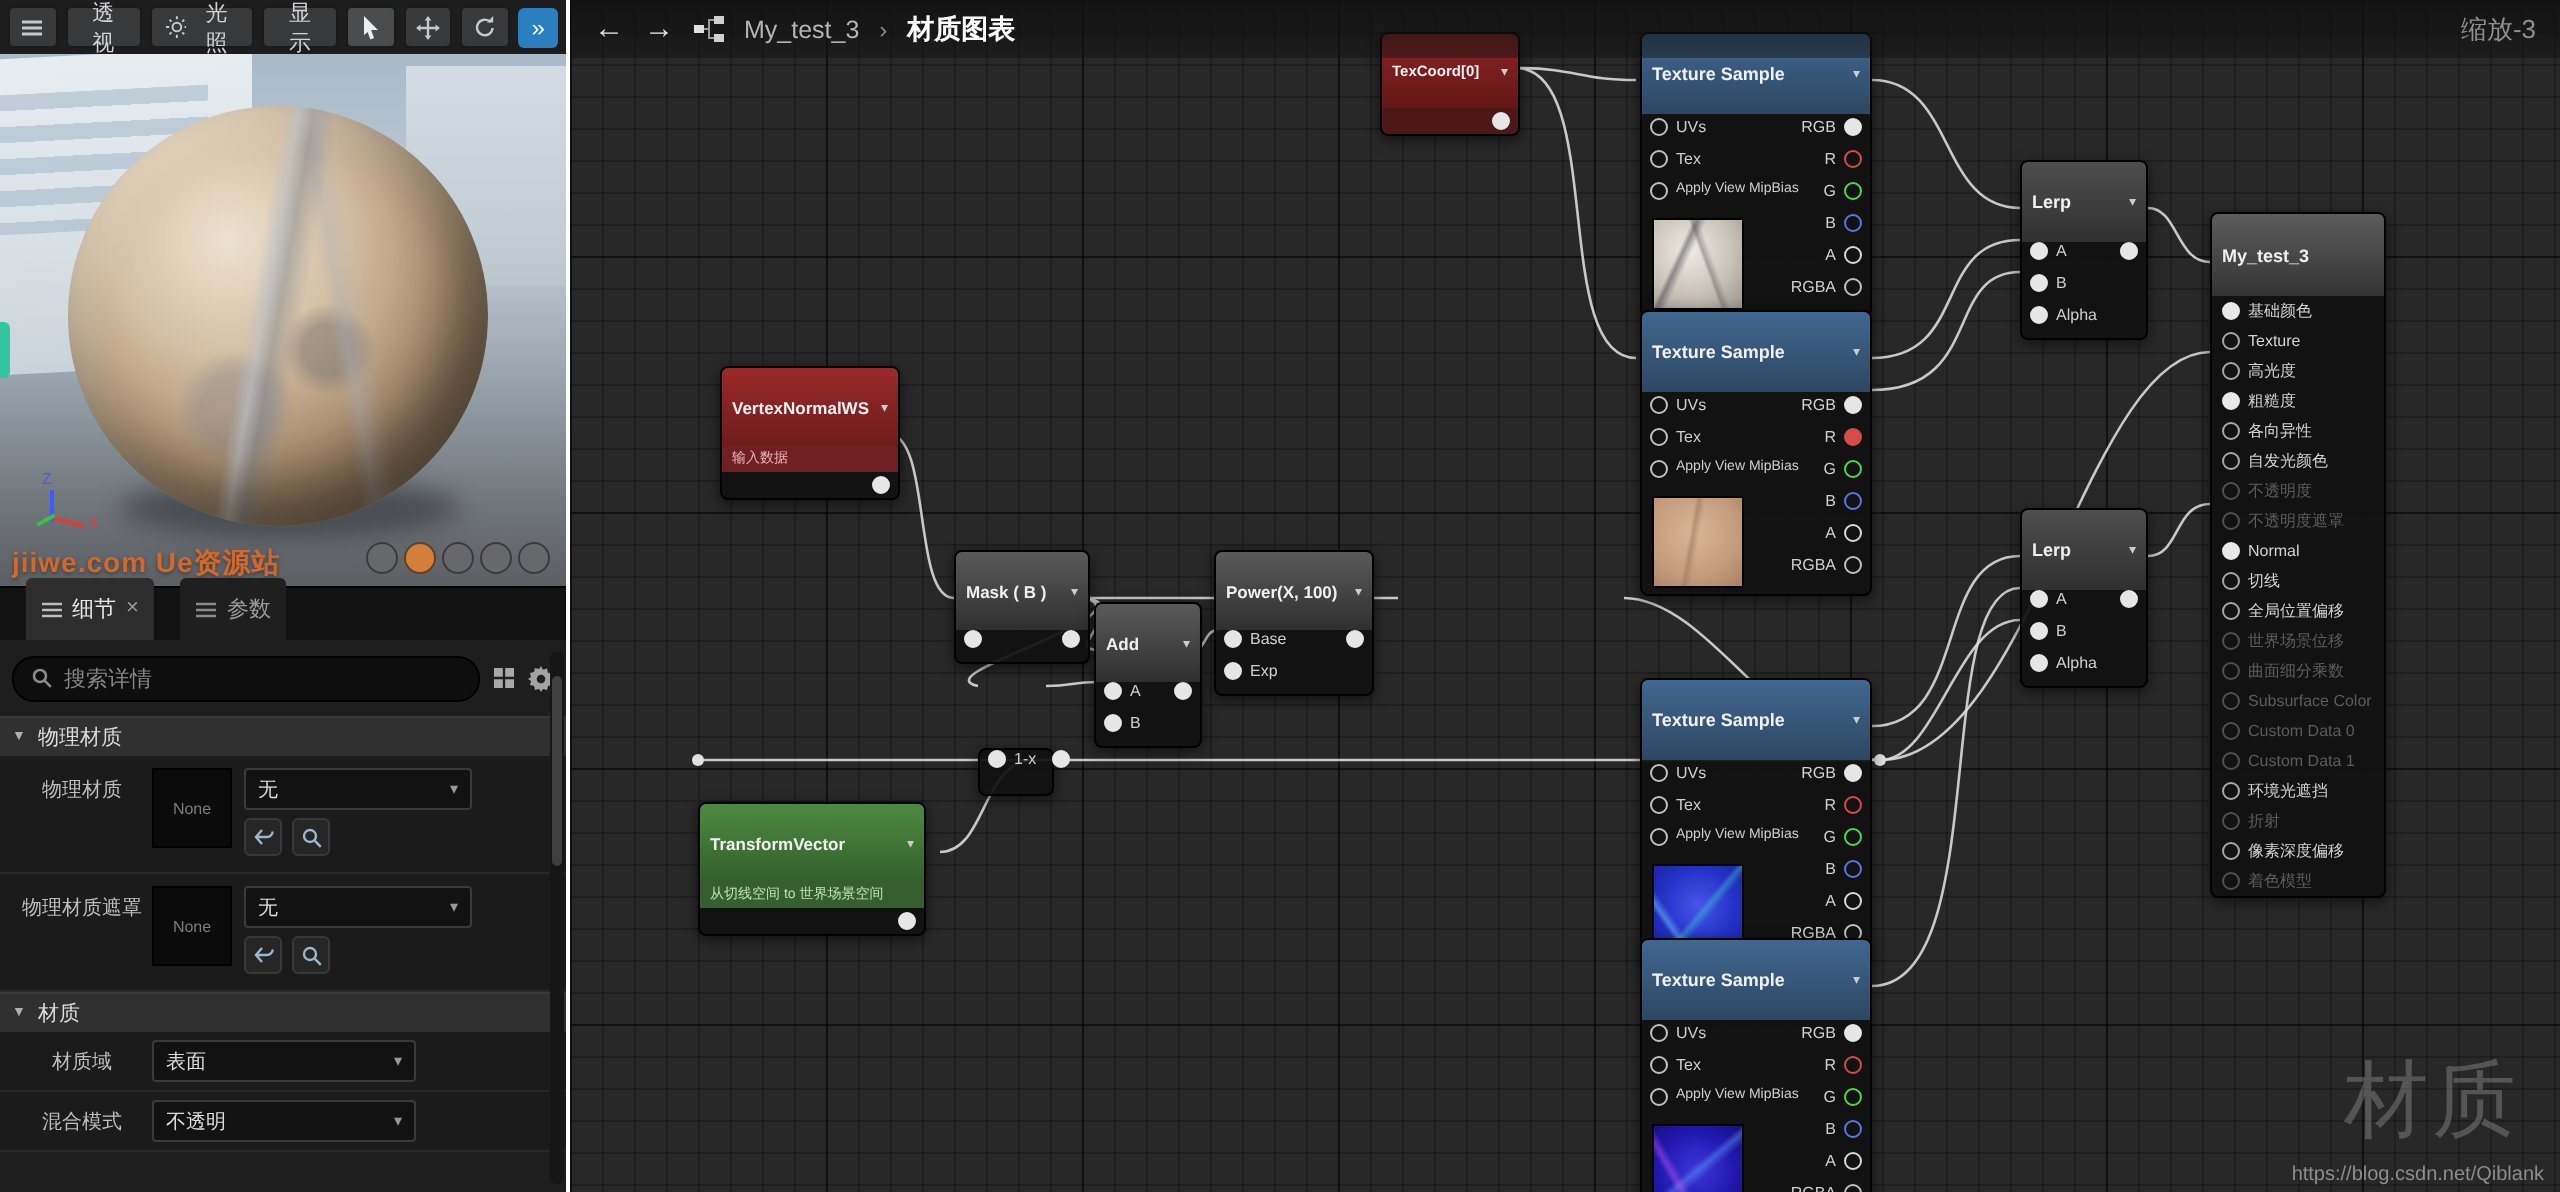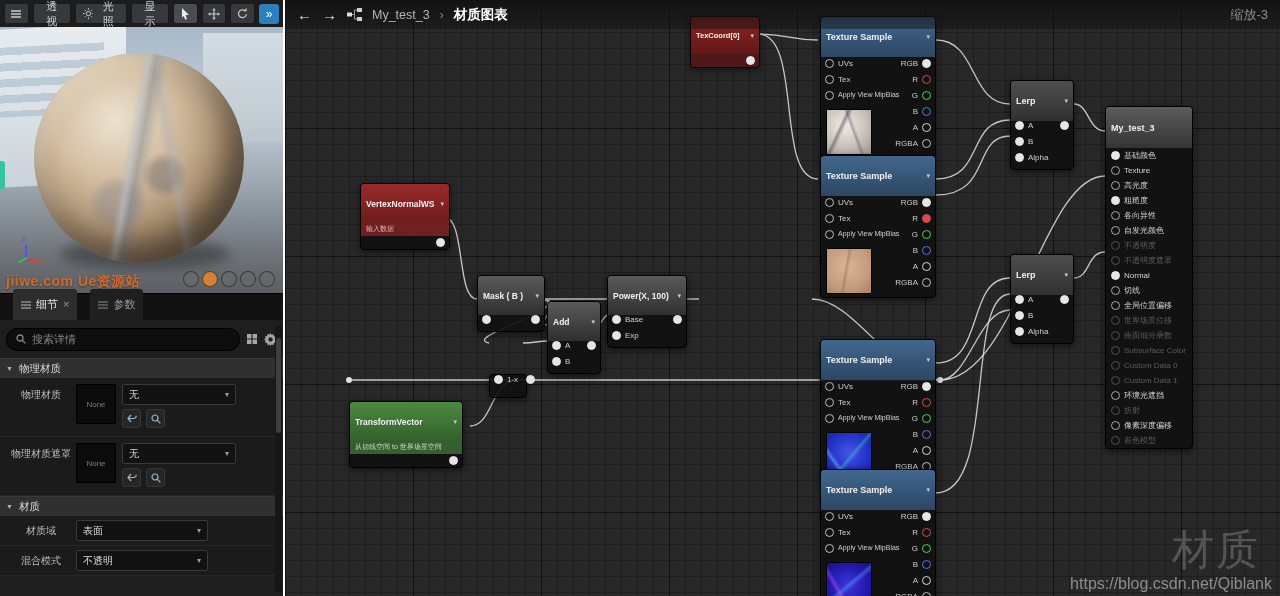--- a/index.html
+++ b/index.html
@@ -71,21 +71,21 @@
       linear-gradient(90deg,rgba(0,0,0,.22) 1px,transparent 1px);
     background-size:128px 128px,128px 128px,16px 16px,16px 16px;}
   .ghead{position:absolute;left:0;top:0;right:0;height:29px;z-index:50;display:flex;align-items:center;gap:10px;padding:0 12px;
      background:linear-gradient(180deg,rgba(16,16,16,.88),rgba(16,16,16,.45));color:#ddd;}
   .ghead .navarrow{font-size:15px;color:#e6e6e6;}
   .ghead .crumb-asset{font-size:12.5px;color:#b5b5b5;}
   .ghead .crumb-sep{font-size:12px;color:#8a8a8a;}
   .ghead .crumb-page{font-size:13.5px;color:#fff;font-weight:bold;}
   .zoomlabel{margin-left:auto;font-size:13px;color:#8f8f8f;}
   .gwm-big{position:absolute;right:20px;bottom:18px;font-size:42px;color:rgba(170,170,170,.35);z-index:40;letter-spacing:2px;}
-  .gwm-url{position:absolute;right:8px;bottom:3px;font-size:16px;color:#8d8d8d;z-index:40;}
+  .gwm-url{position:absolute;right:8px;bottom:3px;font-size:10px;color:#8d8d8d;z-index:40;}
   svg.wires{position:absolute;left:0;top:0;z-index:1;}
   
   .node{position:absolute;background:rgba(17,17,17,.93);border:1px solid #000;border-radius:4px;color:#ddd;z-index:10;box-shadow:0 2px 7px rgba(0,0,0,.55);}
   .node-head{height:16px;display:flex;align-items:center;gap:4px;padding:12px 5px;border-radius:3px 3px 0 0;font-size:9px;font-weight:bold;color:#f0f0f0;white-space:nowrap;}
   .nh-title{flex:1;overflow:hidden;}
   .nh-chev{font-size:7px;color:#ccc;}
   .head-blue{background:linear-gradient(180deg,#41678f,#2c4763);}
   .head-gray{background:linear-gradient(180deg,#4e4e4e,#303030);}
   .head-red{background:linear-gradient(180deg,#9a2a2a,#6e1c1c);}
   .head-green{background:linear-gradient(180deg,#4d8a41,#33602b);}

